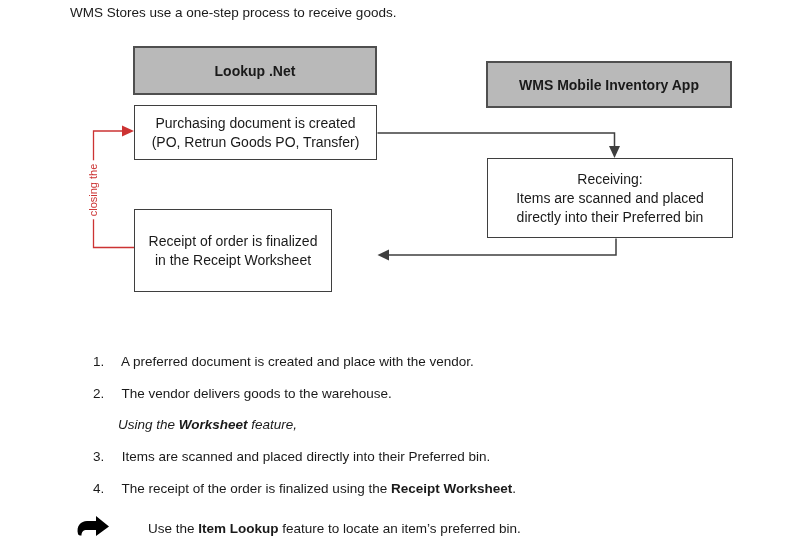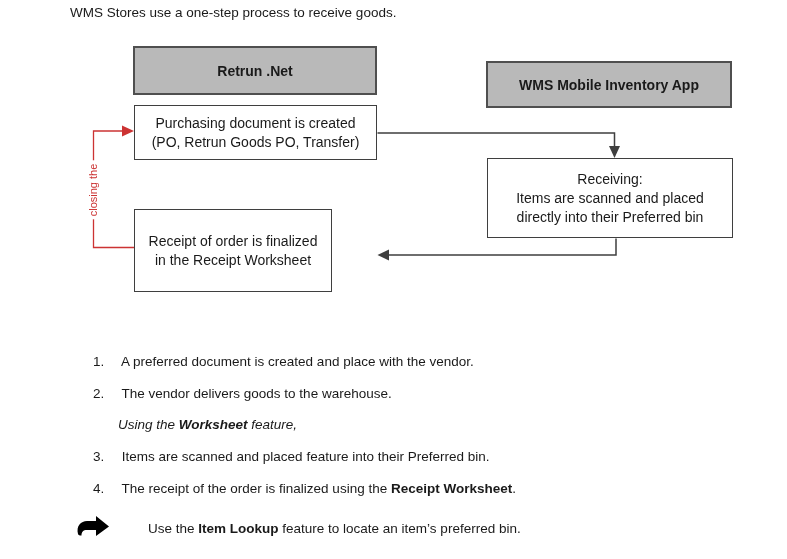--- a/index.html
+++ b/index.html
@@ -36,21 +36,21 @@
   .footer-arrow{position:absolute;left:75px;top:515px;}
 </style>
 </head>
 <body>
 
 <div class="canvas">
 
   <div class="title">WMS Stores use a one-step process to receive goods.</div>
 
   <div class="hdr hdr-left">
-    <span>Retrun .Net</span>
+    <span>Lookup .Net</span>
   </div>
   <div class="hdr hdr-right">
     <span>WMS Mobile Inventory App</span>
   </div>
 
   <svg class="connectors" width="787" height="559" viewBox="0 0 787 559">
 
     <path d="M377.5 133 H614.5 V147" fill="none" stroke="#3f3f3f" stroke-width="1.5"></path>
     <polygon points="609,146 620,146 614.5,158" stroke="none" fill="#3f3f3f"></polygon>
 
@@ -80,21 +80,21 @@
     <span class="num">2.</span>
     <span>The vendor delivers goods to the warehouse.</span>
   </div>
 
   <div class="note" style="top:417px">
     <span>Using the </span><span class="b">Worksheet</span><span> feature,</span>
   </div>
 
   <div class="step" style="top:449px">
     <span class="num">3.</span>
-    <span>Items are scanned and placed feature into their Preferred bin.</span>
+    <span>Items are scanned and placed directly into their Preferred bin.</span>
   </div>
 
   <div class="step" style="top:481px">
     <span class="num">4.</span>
     <span><span>The receipt of the order is finalized using the </span><span class="b">Receipt Worksheet</span><span>.</span></span>
   </div>
 
   <svg class="footer-arrow" width="36" height="26" viewBox="0 0 36 26">
     <path d="M3 19 C1 11 6 6 12 6 L21 6 L21 1 L34 11.5 L21 21 L21 15 L12 15 C8 15 6.5 17 6.5 20.5 C4.5 20.5 3.4 20.2 3 19 Z" fill="#000000" stroke="none"></path>
   </svg>

